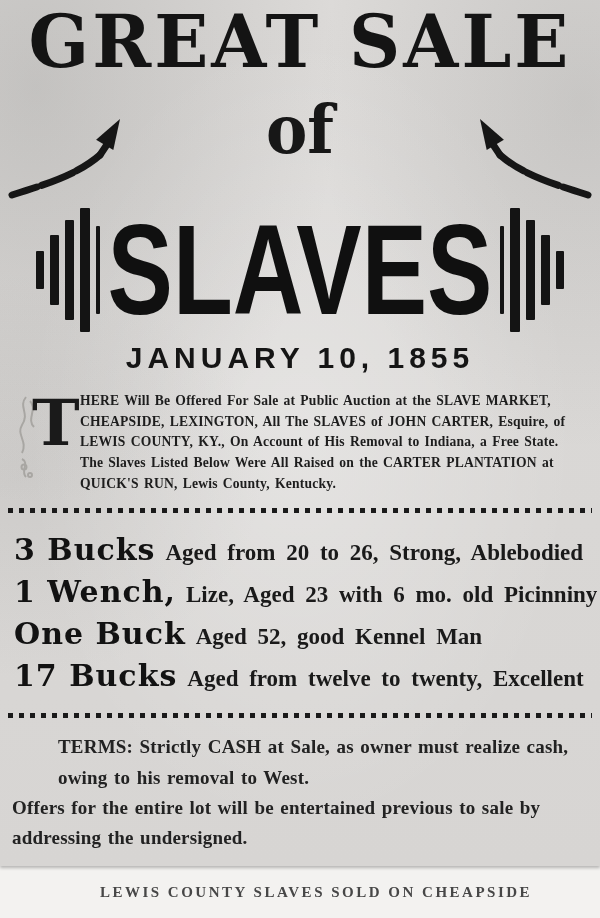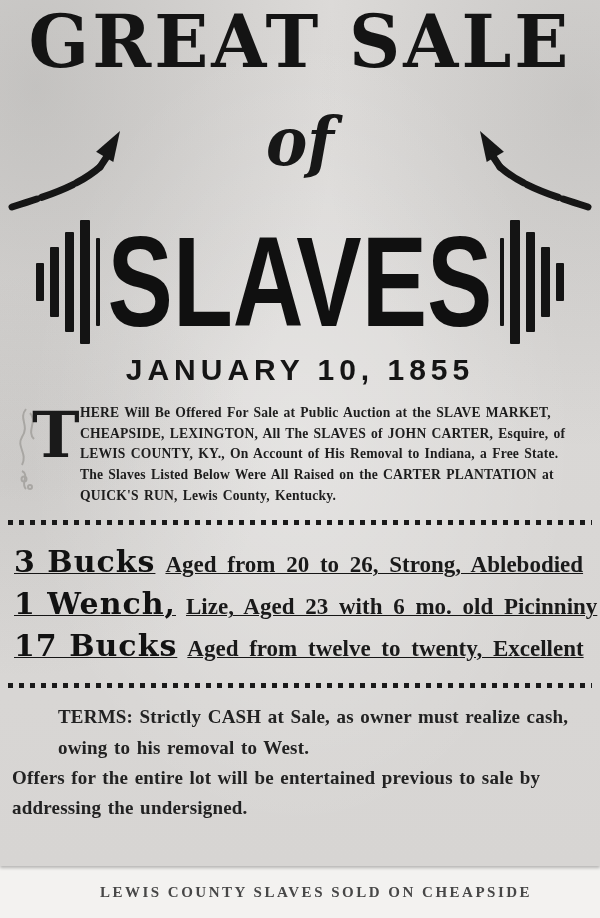--- a/index.html
+++ b/index.html
@@ -32,23 +32,22 @@
     letter-spacing: 3px;
     white-space: nowrap;
     transform: scaleY(1.04);
     color: #141414;
   }
   .arrows-row {
     display: flex;
     justify-content: space-between;
     align-items: flex-start;
     padding: 0 8px;
-    margin-top: 26px;
+    margin-top: 14px;
     height: 104px;
-    font-style: italic;
   }
   .arrow { flex: 0 0 auto; margin-top: 6px; }
   .arrow.right svg { transform: scaleX(-1); }
   .of-word {
     font-family: "DejaVu Serif", serif;
     font-weight: bold;
     font-size: 62px;
     line-height: 1;
     margin-top: 8px;
     transform: scaleY(1.1);
@@ -115,21 +114,21 @@
     word-spacing: 1.5px;
     color: #1d1d1d;
   }
   .dotted-divider {
     height: 5px;
     margin: 14px 8px 0 8px;
     background: repeating-linear-gradient(90deg, #1a1a1a 0 5px, transparent 5px 11px);
   }
   .dotted-divider.second { margin-top: 14px; }
   .lots { margin: 18px 0 0 14px; clear: both; }
-  .lot-row { line-height: 37px; white-space: nowrap; text-decoration: underline; }
+  .lot-row { line-height: 37px; white-space: nowrap; }
   .lot-qty {
     font-family: "DejaVu Serif", serif;
     font-weight: bold;
     font-size: 30px;
     letter-spacing: 1px;
     color: #121212;
   }
   .lot-detail {
     font-family: "Liberation Serif", serif;
     font-weight: bold;
@@ -224,20 +223,21 @@
       <span class="dropcap">T</span>
     </span>
     <span class="intro-text">HERE Will Be Offered For Sale at Public Auction at the SLAVE MARKET, CHEAPSIDE, LEXINGTON, All The SLAVES of JOHN CARTER, Esquire, of LEWIS COUNTY, KY., On Account of His Removal to Indiana, a Free State.  The Slaves Listed Below Were All Raised on the CARTER PLANTATION at QUICK'S RUN, Lewis County, Kentucky.</span>
   </div>
 
   <div class="dotted-divider"></div>
 
   <div class="lots">
       <div class="lot-row"><span class="lot-qty">3 Bucks</span><span class="lot-detail">Aged from 20 to 26, Strong, Ablebodied</span></div>
       <div class="lot-row"><span class="lot-qty">1 Wench,</span><span class="lot-detail">Lize, Aged 23 with 6 mo. old Picinniny</span></div>
+      <div class="lot-row"><span class="lot-qty">One Buck</span><span class="lot-detail">Aged 52, good Kennel Man</span></div>
       <div class="lot-row"><span class="lot-qty">17 Bucks</span><span class="lot-detail">Aged from twelve to twenty, Excellent</span></div>
     </div>
 
   <div class="dotted-divider second"></div>
 
   <div class="terms">
     <div class="line1">TERMS:  Strictly CASH at Sale, as owner must realize cash, owing to his removal to West.</div>
     <div class="line2">Offers for the entire lot will be entertained previous to sale by addressing the undersigned.</div>
   </div>
 

